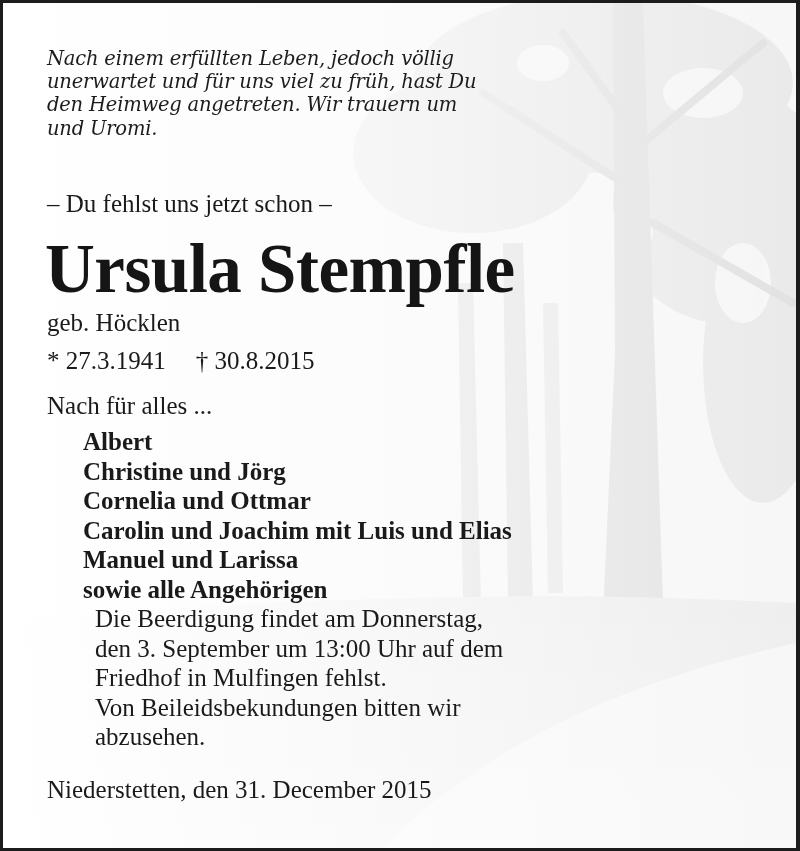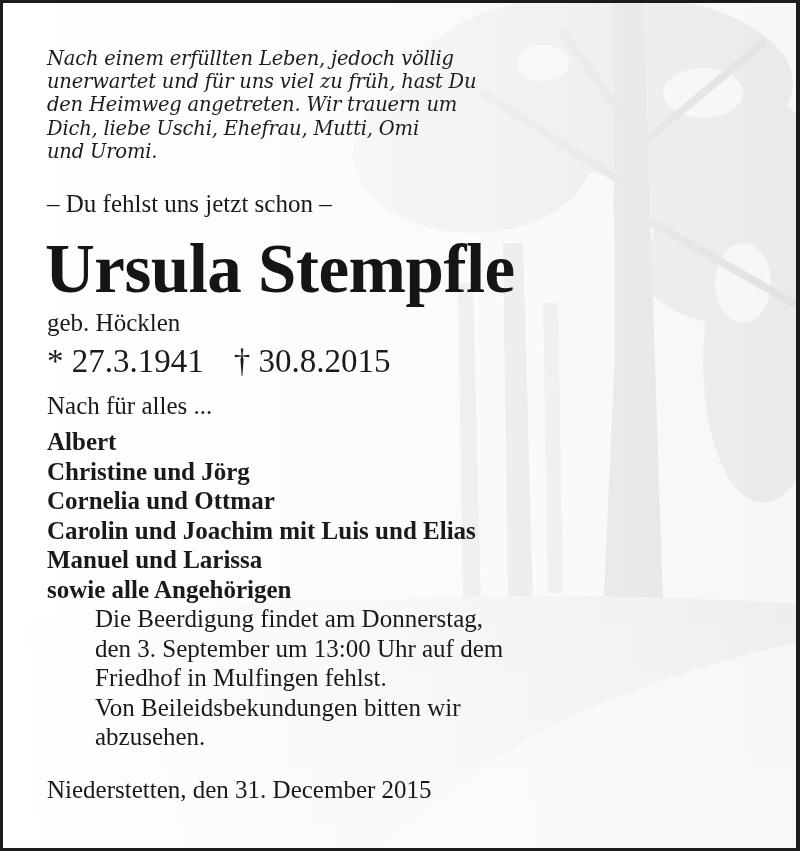--- a/index.html
+++ b/index.html
@@ -35,35 +35,35 @@
       font-size: 69px; line-height: 80px; letter-spacing: -0.5px;
       white-space: nowrap; color: #151515;
     }
     .born {
       position: absolute; left: 0; top: 305px;
       font-family: "Liberation Serif", serif; font-size: 25px; line-height: 30px;
       white-space: nowrap;
     }
     .dates {
       position: absolute; left: 0; top: 343px;
-      font-family: "Liberation Serif", serif; font-size: 33px; line-height: 30px;
+      font-family: "Liberation Serif", serif; font-size: 25px; line-height: 30px;
       white-space: nowrap;
     }
     .dates .gap { display: inline-block; width: 30px; }
     .thanks {
       position: absolute; left: 0; top: 388px;
       font-family: "Liberation Serif", serif; font-size: 25px; line-height: 30px;
       white-space: nowrap;
     }
     .family {
       position: absolute; left: 0; top: 424px;
       font-family: "Liberation Serif", serif; font-weight: bold;
       font-size: 25px; line-height: 29.5px;
     }
-    .family div { white-space: nowrap; }
+    .family div { white-space: nowrap; margin-left: 36px; }
     .funeral {
       position: absolute; left: 0; top: 601px;
       font-family: "Liberation Serif", serif; font-size: 25px; line-height: 29.5px; margin-left: 48px;
     }
     .funeral div { white-space: nowrap; }
     .place {
       position: absolute; left: 0; top: 772px;
       font-family: "Liberation Serif", serif; font-size: 25px; line-height: 30px;
       white-space: nowrap;
     }
@@ -119,21 +119,20 @@
 
     <rect width="793" height="845" fill="url(#fade)"></rect>
   </svg>
 
   <div class="content">
 
     <div class="intro">
       <div>Nach einem erfüllten Leben, jedoch völlig</div>
       <div>unerwartet und für uns viel zu früh, hast Du</div>
       <div>den Heimweg angetreten. Wir trauern um</div>
-      <div>Dich, liebe Uschi, Ehefrau, Mutti, Omi</div>
       <div>und Uromi.</div>
     </div>
 
     <div class="motto">– Du fehlst uns jetzt schon –</div>
 
     <div class="name">Ursula Stempfle</div>
 
     <div class="born">geb. Höcklen</div>
 
     <div class="dates">

